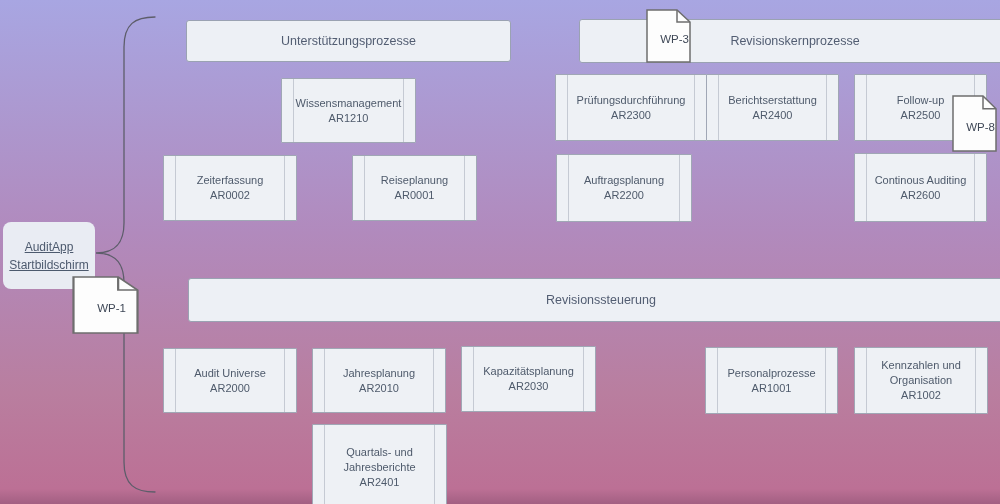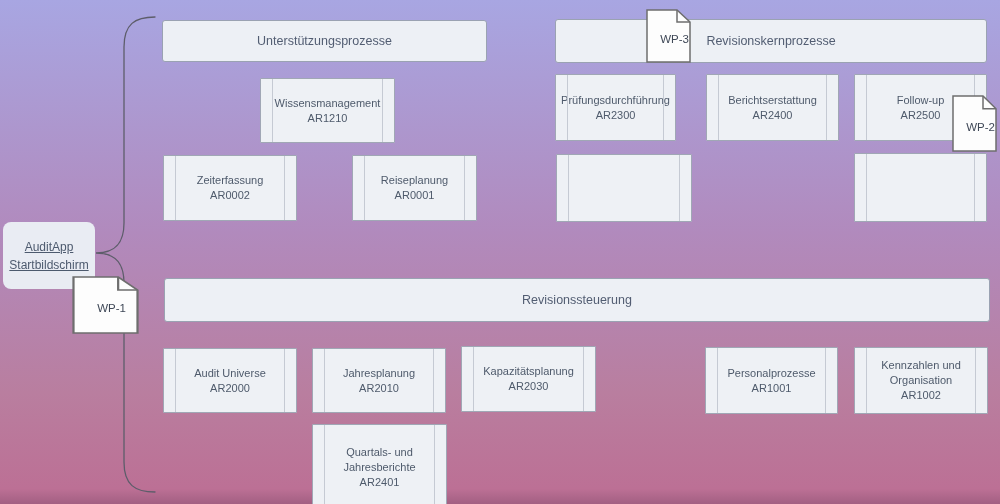--- a/index.html
+++ b/index.html
@@ -12,21 +12,21 @@
   .rootnode {
     position:absolute; left:3px; top:222px; width:92px; height:67px;
     background:#e9ecf3; border-radius:8px;
     display:flex; align-items:center; justify-content:center; text-align:center;
     color:#4d5a6e; font-size:12px; line-height:1.5; white-space:pre-line;text-decoration:underline;
   }
   .header {
     position:absolute; box-sizing:border-box;
     background:#edf0f5; border:1px solid #9aa2b2; border-radius:3px;
     display:flex; align-items:center; justify-content:center;
-    color:#525d72; font-size:12.5px;
+    color:#525d72; font-size:12.5px;margin-left:24px;
   }
   .process {
     position:absolute; box-sizing:border-box;
     background:#eef1f5; border:1px solid #a0a7b5; border-radius:1px;
     display:flex; align-items:center; justify-content:center;
     text-align:center; color:#4e5a6b; font-size:11px; line-height:1.35;
   }
   .stripe { position:absolute; top:0; bottom:0; width:1px; background:#c5cad3; }
   .stripe.l { left:11px; }
   .stripe.r { right:11px; }
@@ -55,21 +55,21 @@
   <div class="header" style="left:162px;top:20px;width:325px;height:42px">
     <span>Unterstützungsprozesse</span>
   </div>
   <div class="header" style="left:164px;top:278px;width:826px;height:44px">
     <span>Revisionssteuerung</span>
   </div>
   <div class="header" style="left:555px;top:19px;width:432px;height:44px">
     <span>Revisionskernprozesse</span>
   </div>
 
-  <div class="process" style="left:260px;top:78px;width:135px;height:65px">
+  <div class="process" style="left:281px;top:78px;width:135px;height:65px">
     <span class="stripe l"></span>
     <span class="stripe r"></span>
     <div class="plabel">
       <div>Wissensmanagement</div>
       <div>AR1210</div>
     </div>
   </div>
   <div class="process" style="left:163px;top:155px;width:134px;height:66px">
     <span class="stripe l"></span>
     <span class="stripe r"></span>
@@ -80,21 +80,21 @@
   </div>
   <div class="process" style="left:352px;top:155px;width:125px;height:66px">
     <span class="stripe l"></span>
     <span class="stripe r"></span>
     <div class="plabel">
       <div>Reiseplanung</div>
       <div>AR0001</div>
     </div>
   </div>
 
-  <div class="process" style="left:555px;top:74px;width:121px;height:67px">
+  <div class="process" style="left:555px;top:74px;width:152px;height:67px">
     <span class="stripe l"></span>
     <span class="stripe r"></span>
     <div class="plabel" style="padding:0 10px">
       <div>Prüfungsdurchführung</div>
       <div>AR2300</div>
     </div>
   </div>
   <div class="process" style="left:706px;top:74px;width:133px;height:67px">
     <span class="stripe l"></span>
     <span class="stripe r"></span>
@@ -107,24 +107,32 @@
     <span class="stripe l"></span>
     <span class="stripe r"></span>
     <div class="plabel">
       <div>Follow-up</div>
       <div>AR2500</div>
     </div>
   </div>
   <div class="process" style="left:556px;top:154px;width:136px;height:68px">
     <span class="stripe l"></span>
     <span class="stripe r"></span>
+    <div class="plabel">
+      <div>Auftragsplanung</div>
+      <div>AR2200</div>
+    </div>
   </div>
   <div class="process" style="left:854px;top:153px;width:133px;height:69px">
     <span class="stripe l"></span>
     <span class="stripe r"></span>
+    <div class="plabel">
+      <div>Continous Auditing</div>
+      <div>AR2600</div>
+    </div>
   </div>
 
   <div class="process" style="left:163px;top:348px;width:134px;height:65px">
     <span class="stripe l"></span>
     <span class="stripe r"></span>
     <div class="plabel">
       <div>Audit Universe</div>
       <div>AR2000</div>
     </div>
   </div>
@@ -174,21 +182,21 @@
       <path d="M1,1 L31,1 L44,14 L44,57 L1,57 Z" fill="#fdfdfd" stroke="#6e6e6e" stroke-width="1.5"></path>
       <path d="M31,1 L31,14 L44,14" fill="none" stroke="#6e6e6e" stroke-width="1.5"></path>
     </svg>
     <span class="doc-label">WP-1</span>
   </div>
   <div class="doc" style="left:952px;top:95px;width:45px;height:57px">
     <svg viewBox="0 0 45 58" preserveAspectRatio="none">
       <path d="M1,1 L31,1 L44,14 L44,57 L1,57 Z" fill="#fdfdfd" stroke="#6e6e6e" stroke-width="1.5"></path>
       <path d="M31,1 L31,14 L44,14" fill="none" stroke="#6e6e6e" stroke-width="1.5"></path>
     </svg>
-    <span class="doc-label">WP-2</span>
+    <span class="doc-label">WP-8</span>
   </div>
   <div class="doc" style="left:646px;top:9px;width:45px;height:54px">
     <svg viewBox="0 0 45 58" preserveAspectRatio="none">
       <path d="M1,1 L31,1 L44,14 L44,57 L1,57 Z" fill="#fdfdfd" stroke="#6e6e6e" stroke-width="1.5"></path>
       <path d="M31,1 L31,14 L44,14" fill="none" stroke="#6e6e6e" stroke-width="1.5"></path>
     </svg>
     <span class="doc-label">WP-3</span>
   </div>
 
 </div>

